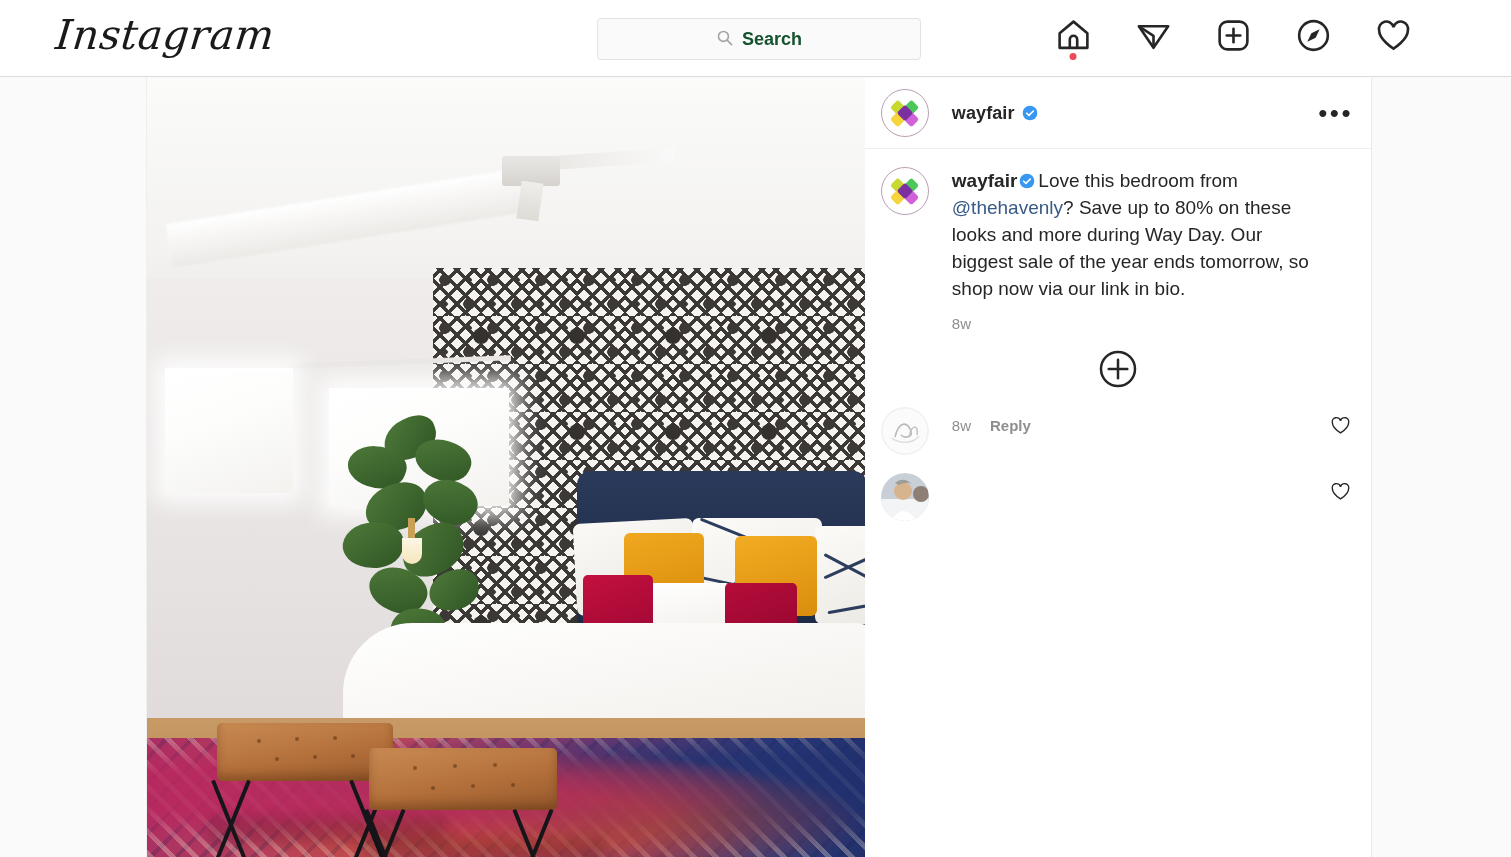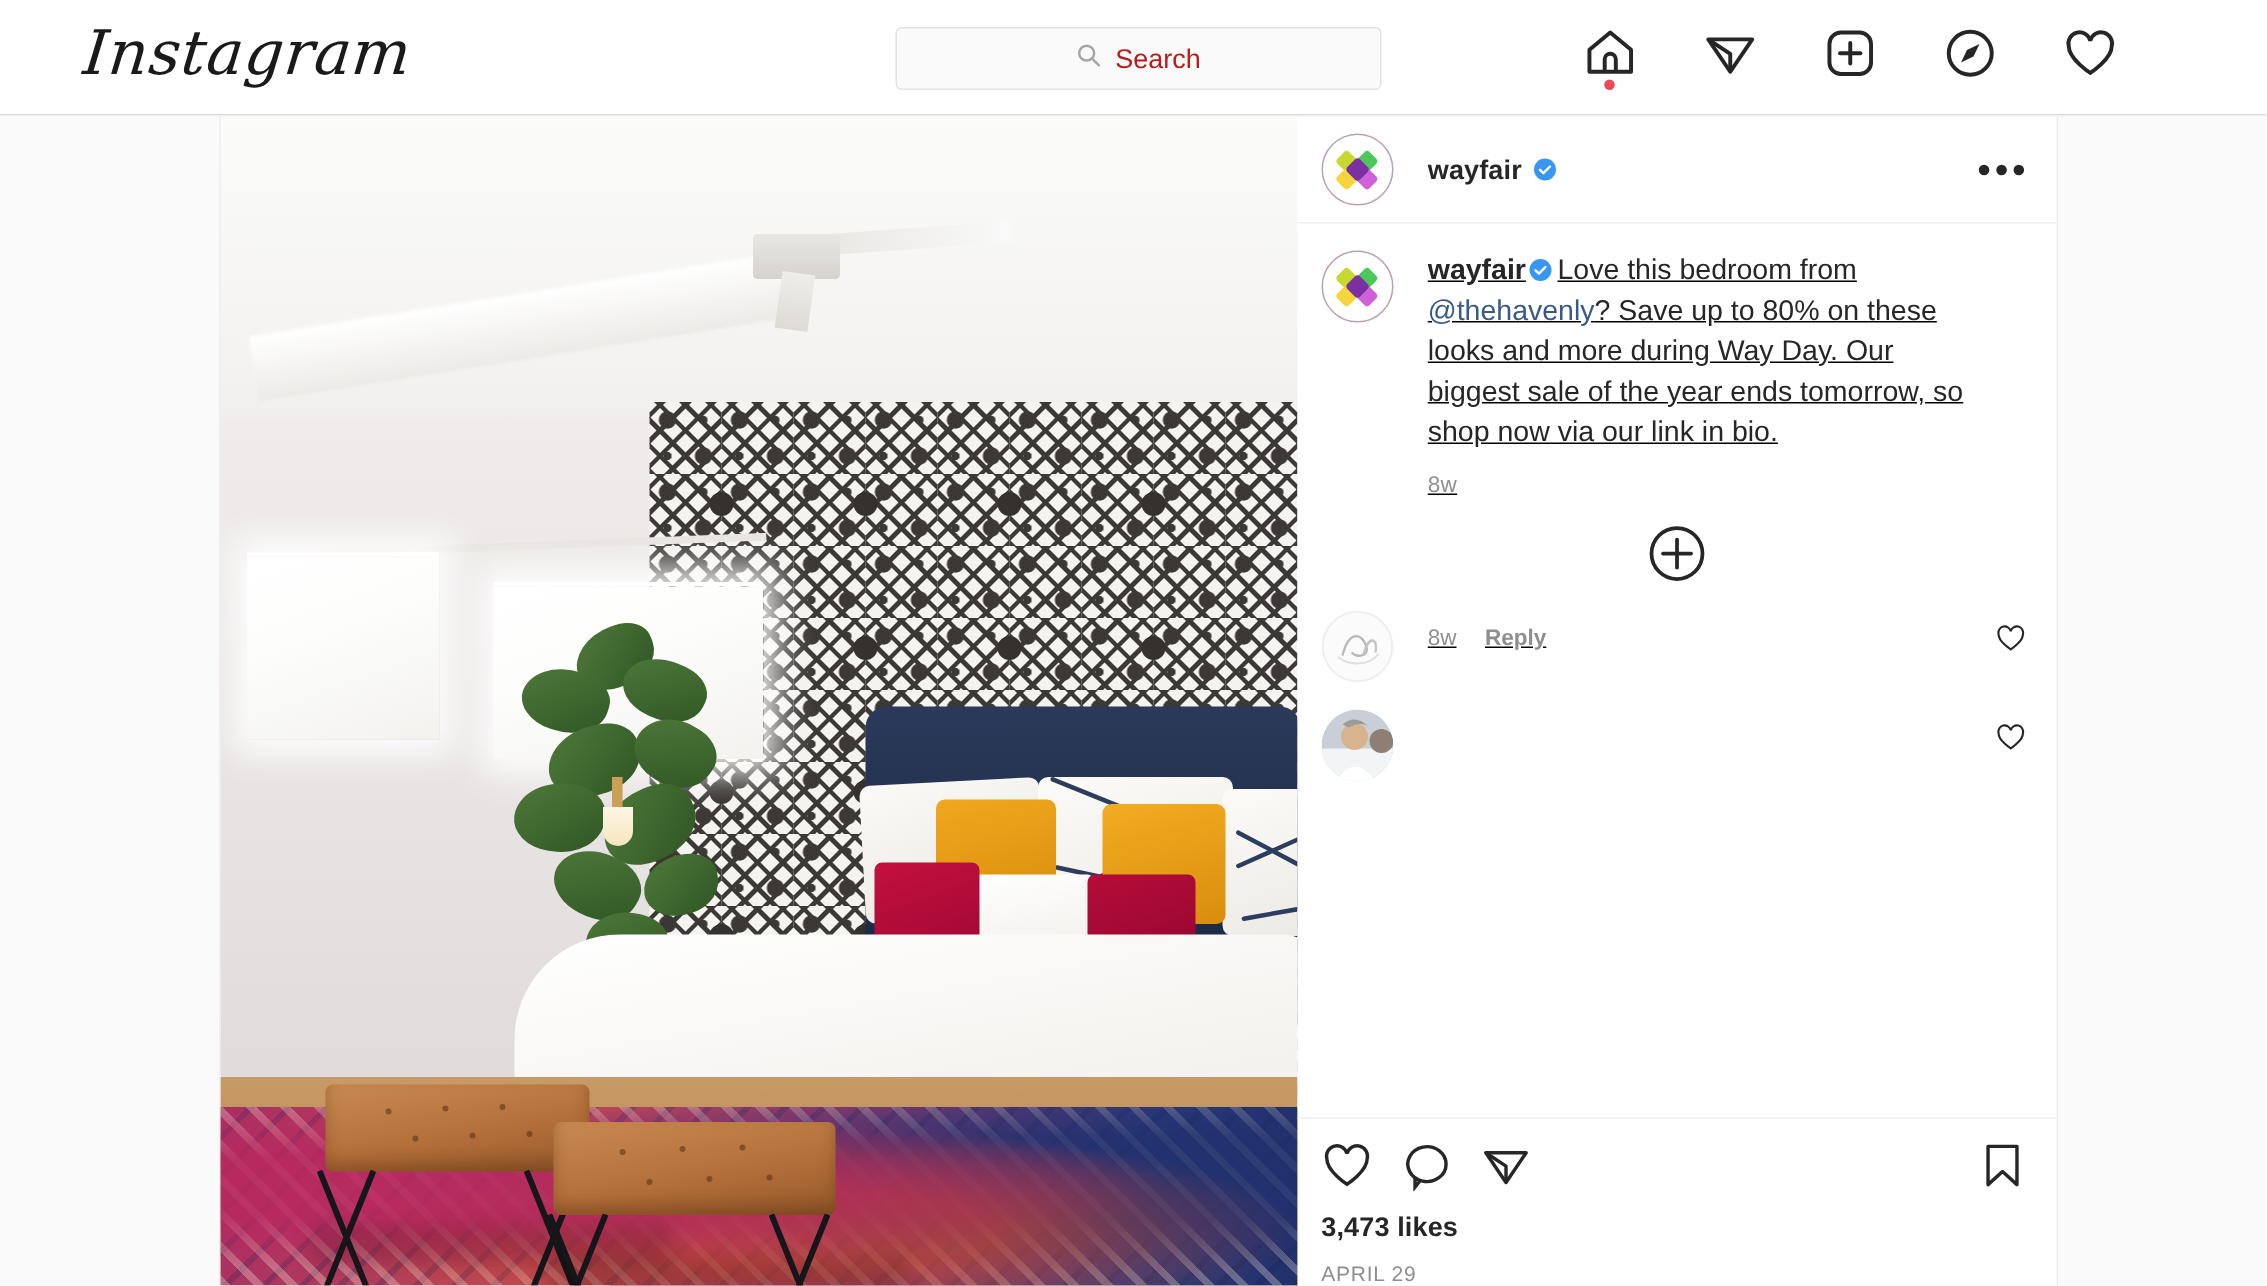--- a/index.html
+++ b/index.html
@@ -24,21 +24,21 @@
     color: #1a1a1a; letter-spacing: .5px;
     transform: skewX(-6deg);
   }
   .searchwrap {
     position: absolute; left: 597px; top: 18px;
     width: 324px; height: 42px;
     background: #fafafa; border: 1px solid #e2e2e2; border-radius: 4px;
     display: flex; align-items: center; justify-content: center; gap: 9px;
   }
   .searchwrap .mag { display: block; }
-  .search-text { font-size: 18px; color: #b91c1c; font-weight: 400; }
+  .search-text { font-size: 18px; color: #14532d; font-weight: 700; }
   .navicons {
     position: absolute; right: 98px; top: 13px;
     display: flex; align-items: center; gap: 40px;
   }
   .navicon { position: relative; width: 40px; height: 44px; display: flex; align-items: center; justify-content: center; cursor: pointer; }
   .reddot { position: absolute; left: 50%; bottom: -3px; transform: translateX(-50%); width: 7px; height: 7px; border-radius: 50%; background: #ed4956; }
 
   
   .post {
     position: absolute; left: 146px; top: 78px;
@@ -60,21 +60,21 @@
     border: 1px solid #b9a0b5; background: #fff;
     display: flex; align-items: center; justify-content: center; flex: 0 0 48px;
   }
   .wf-logo { width: 34px; height: 34px; display: block; }
   .uname-row { display: flex; align-items: center; gap: 7px; margin-left: 23px; }
   .uname { font-size: 18px; font-weight: bold; color: #262626; letter-spacing: .1px; }
   .verified { width: 16px; height: 16px; display: block; }
   .dots { margin-left: auto; font-size: 26px; letter-spacing: 2.5px; color: #262626; line-height: 10px; cursor: pointer; }
 
   
-  .scroll { flex: 1 1 auto; overflow: hidden; position: relative; text-decoration: underline; }
+  .scroll { flex: 1 1 auto; overflow: hidden; position: relative; }
   .caption-block { display: flex; padding: 18px 20px 0 16px; }
   .cap-text {
     margin-left: 23px; font-size: 19px; line-height: 27px; color: #262626;
     word-wrap: break-word; max-width: 370px;
   }
   .cap-text .who { font-weight: bold; }
   .cap-text .vsmall { display: inline-block; vertical-align: -2px; margin: 0 3px 0 2px; }
   .mention { color: #395a87; }
   .age { font-size: 15px; color: #8e8e8e; margin-left: 87px; margin-top: 13px; display: block; letter-spacing: .2px; }
 
@@ -444,43 +444,16 @@
           </div>
           <div class="c-heart">
             <svg width="21" height="21" viewBox="0 0 24 24" fill="none" stroke="#262626" stroke-width="1.6">
               <path d="M12 20.5 C12 20.5 2.7 14.6 2.7 8.9 A4.6 4.6 0 0 1 12 6.6 A4.6 4.6 0 0 1 21.3 8.9 C21.3 14.6 12 20.5 12 20.5 Z"></path>
             </svg>
           </div>
         </div>
 
       </div>
 
-      <div class="actions">
-        <div class="action-icons">
-          <span class="abtn">
-            <svg width="34" height="34" viewBox="0 0 24 24" fill="none" stroke="#262626" stroke-width="1.6">
-              <path d="M12 20.8 C12 20.8 2.5 14.7 2.5 8.8 A4.7 4.7 0 0 1 12 6.4 A4.7 4.7 0 0 1 21.5 8.8 C21.5 14.7 12 20.8 12 20.8 Z"></path>
-            </svg>
-          </span>
-          <span class="abtn">
-            <svg width="34" height="34" viewBox="0 0 24 24" fill="none" stroke="#262626" stroke-width="1.6">
-              <path d="M21.2 11.3 a9 8.2 0 1 1 -3.3 -6.3 a9 8.2 0 0 1 3.3 6.3 Z M9 19.2 L6.6 22.2 L6.6 17.6"></path>
-            </svg>
-          </span>
-          <span class="abtn">
-            <svg width="34" height="34" viewBox="0 0 24 24" fill="none" stroke="#262626" stroke-width="1.6" stroke-linejoin="round">
-              <path d="M2.5 6 L21.5 6 L12 20 Z"></path>
-              <path d="M12 20 L12 12.3 L2.5 6"></path>
-            </svg>
-          </span>
-          <span class="abtn spacer">
-            <svg width="34" height="34" viewBox="0 0 24 24" fill="none" stroke="#262626" stroke-width="1.6" stroke-linejoin="round">
-              <path d="M5.2 3 L18.8 3 L18.8 21 L12 14.8 L5.2 21 Z"></path>
-            </svg>
-          </span>
-        </div>
-        <div class="likes">3,473 likes</div>
-        <div class="date">APRIL 29</div>
-      </div>
 
     </div>
   </div>
 </div>
 
 </body></html>

